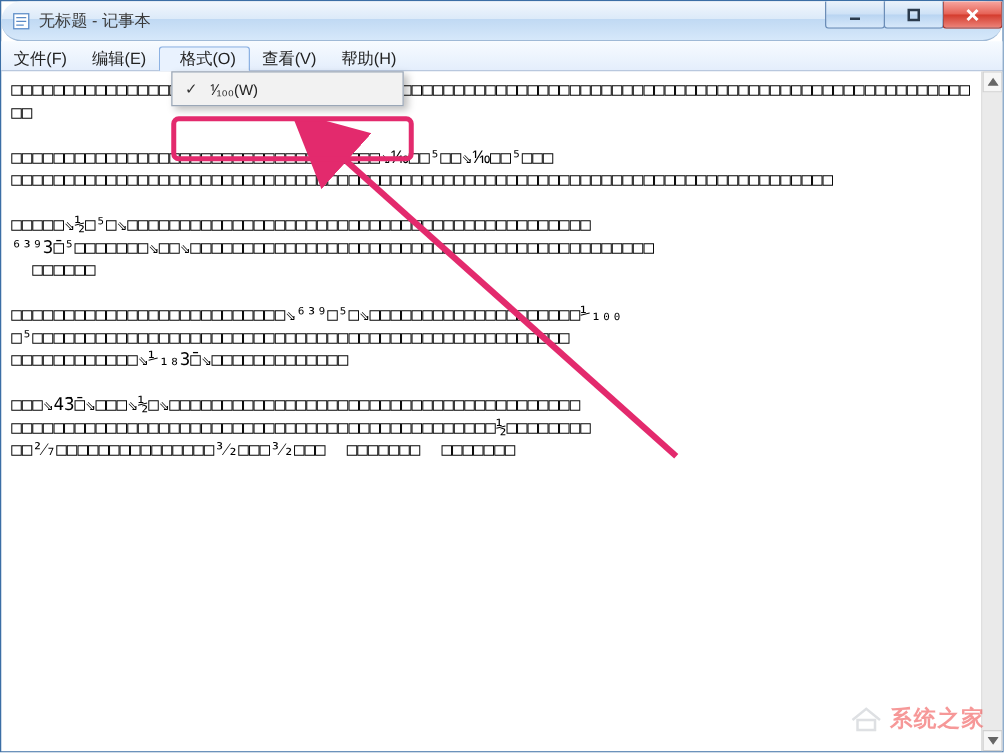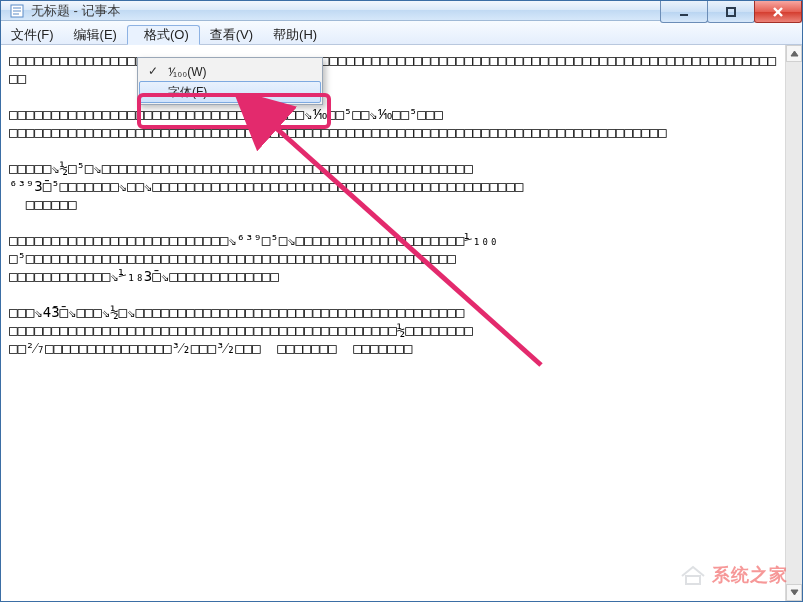--- a/index.html
+++ b/index.html
@@ -5,25 +5,26 @@
   * { box-sizing: border-box; margin: 0; padding: 0; }
   body { font-family: "Microsoft YaHei", SimSun, sans-serif; font-size: 12px; background: #fff; }
   .window {
     border: 1px solid #3b6ea5;
     width: 803px; height: 602px;
     display: flex; flex-direction: column;
     background: #fff;
     position: relative;
   }
   .titlebar {
-    height: 20px;
+    height: 32px;
     background: linear-gradient(to bottom, #f2f7fd 0%, #dceaf9 45%, #c0d9f3 46%, #d6e8fa 100%);
     display: flex; align-items: center;
     border-bottom: 1px solid #9fb9d6;
     position: relative;
+    border-radius: 16px;
   }
   .titlebar .icon-slot {
     width: 16px; height: 16px; margin: 0 6px 0 8px;
     display:inline-block;
   }
   .titlebar .title { color: #3b3b3b; font-size: 13px; }
   .win-controls {
     position: absolute; right: 0; top: 0;
     display: flex; height: 22px;
   }
@@ -216,23 +217,20 @@
           </svg>
       </div>
     </div>
   </div>
 
   <div class="dropdown">
     <div class="dd-item">
       <span class="check">✓</span>
       <span>⅟₁₀₀(W)</span>
     </div>
-    <div class="dd-item highlight">
-      <span>字体(F)...</span>
-    </div>
   </div>
 
   <div class="annotation-box"></div>
 
   <svg class="arrow-svg" viewBox="0 0 360 300">
     <defs>
       <marker id="arrowhead" markerWidth="14" markerHeight="14" refX="3" refY="6" orient="auto">
         <polygon points="0 0, 12 6, 0 12" fill="#e32a6d"></polygon>
       </marker>
     </defs>

